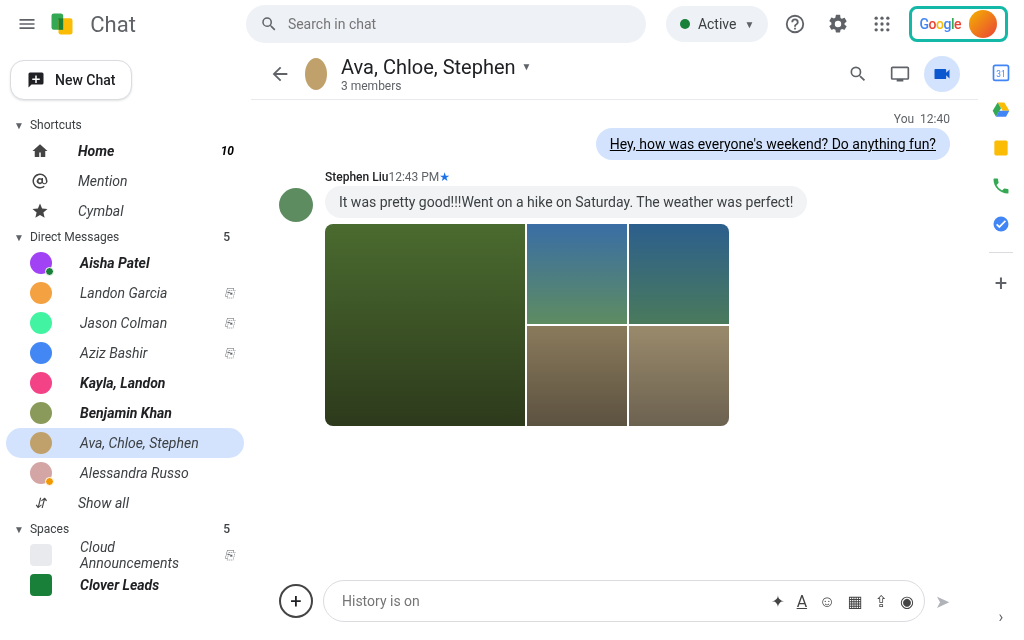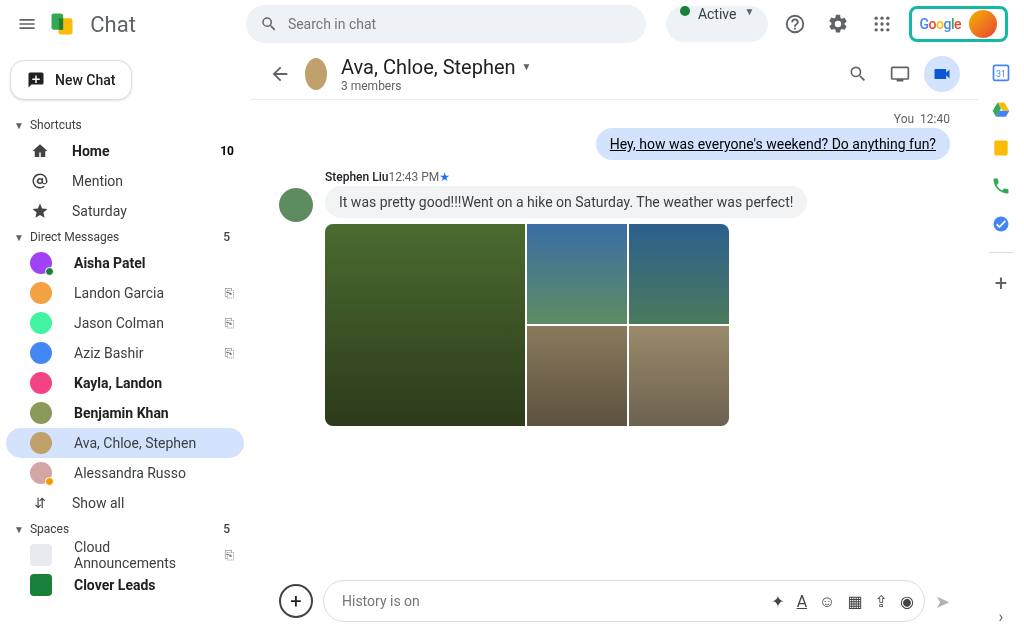--- a/index.html
+++ b/index.html
@@ -5,34 +5,34 @@
 * { box-sizing: border-box; margin: 0; padding: 0; font-family: 'Google Sans', Roboto, Arial, sans-serif; }
 body { background: #fff; width: 1024px; height: 640px; overflow: hidden; color: #202124; }
 
 .topbar { display: flex; align-items: center; height: 48px; padding: 0 16px; gap: 10px; }
 .hamburger { width: 24px; height: 24px; cursor: pointer; display:flex; align-items:center; justify-content:center;}
 .logo { width: 28px; height: 28px; }
 .app-title { font-size: 22px; color: #5f6368; margin-left: 4px; }
 .search-box { flex: 0 0 400px; margin-left: 100px; height: 38px; background: #eef1f6; border-radius: 20px; display:flex; align-items:center; padding: 0 14px; gap:10px; color:#5f6368;}
 .search-box input { border:none; background:transparent; outline:none; flex:1; font-size:14px; color:#5f6368;}
 .spacer { flex:1; }
-.status-pill { height:36px; background:#eef1f6; border-radius:18px; display:flex; align-items:flex-start; padding:0 14px; gap:8px; font-size:14px; color:#3c4043; cursor:pointer;}
+.status-pill { height:36px; background:#eef1f6; border-radius:18px; display:flex; align-items:center; padding:0 14px; gap:8px; font-size:14px; color:#3c4043; cursor:pointer;}
 .status-dot { width:10px; height:10px; border-radius:50%; background:#188038;}
 .topicon { width:36px; height:36px; border-radius:50%; display:flex; align-items:center; justify-content:center; color:#5f6368; cursor:pointer;}
 .acct { height:36px; border:3px solid #14b8a6; border-radius:8px; display:flex; align-items:center; padding:12px 8px; gap:8px;}
 .google-text span:nth-child(1){color:#4285F4;} .google-text span:nth-child(2){color:#EA4335;} .google-text span:nth-child(3){color:#FBBC05;} .google-text span:nth-child(4){color:#4285F4;} .google-text span:nth-child(5){color:#34A853;} .google-text span:nth-child(6){color:#EA4335;}
 .google-text { font-weight:500; font-size:14px; letter-spacing:-0.5px;}
 .avatar-sm { width:28px; height:28px; border-radius:50%; background:linear-gradient(135deg,#f4b400,#ea4335); }
 
 .shell { display:flex; height:calc(640px - 48px); }
 .left { flex:0 0 250px; padding:8px 6px; overflow:hidden; }
 .newchat { background:#fff; border:1px solid #dadce0; border-radius:14px; box-shadow:0 1px 2px rgba(60,64,67,.15); padding:10px 16px; display:flex; align-items:center; gap:10px; font-size:14px; font-weight:500; width:fit-content; margin:4px 0 14px 4px; cursor:pointer;}
 .section-head { display:flex; align-items:center; font-size:12px; color:#3c4043; padding:4px 8px; gap:6px; cursor:pointer;}
 .section-head .cnt { margin-left:auto; font-size:12px; color:#3c4043; font-weight:500; padding-right:6px;}
-.nav-item { display:flex; align-items:center; height:30px; padding:0 10px 0 24px; border-radius:16px; font-size:14px; gap:22px; cursor:pointer; color:#3c4043;}
+.nav-item { display:flex; align-items:center; height:30px; padding:0 10px 0 24px; border-radius:16px; font-size:14px; gap:28px; cursor:pointer; color:#3c4043;font-style:italic;}
 .nav-item.bold { font-weight:700; color:#202124;}
 .nav-item.active { background:#d3e3fd; }
 .nav-item .meta { margin-left:auto; font-size:12px; color:#000000;}
 .nav-item .pin { color:#5f6368; }
 .nav-item .dot { width:6px; height:6px; border-radius:50%; background:#1a73e8; }
 .nav-icon { width:20px; height:20px; display:flex; align-items:center; justify-content:center; color:#444;}
 .mini-ava { width:22px; height:22px; border-radius:50%; background:#bbb; flex:0 0 22px; position:relative;}
 .mini-ava.sq { border-radius:4px; }
 .presence { position:absolute; bottom:-2px; right:-2px; width:9px; height:9px; border-radius:50%; background:#188038; border:1.5px solid #fff;}
 .presence.idle { background:#f29900;}
@@ -165,21 +165,21 @@
           </svg>
         </span>
       <span>Mention</span>
     </div>
     <div class="nav-item">
       <span class="nav-icon">
           <svg width="18" height="18" viewBox="0 0 24 24">
             <path fill="#444" d="M12 17.27 18.18 21l-1.64-7.03L22 9.24l-7.19-.61L12 2 9.19 8.63 2 9.24l5.46 4.73L5.82 21z"></path>
           </svg>
         </span>
-      <span>Saturday</span>
+      <span>Cymbal</span>
     </div>
 
     <div class="section-head">
       <span class="caret">▼</span>
       <span>Direct Messages</span>
       <span class="cnt">5</span>
     </div>
     <div class="nav-item bold">
         <span class="mini-ava" style="background:#a142f4">
           <span class="presence"></span>

